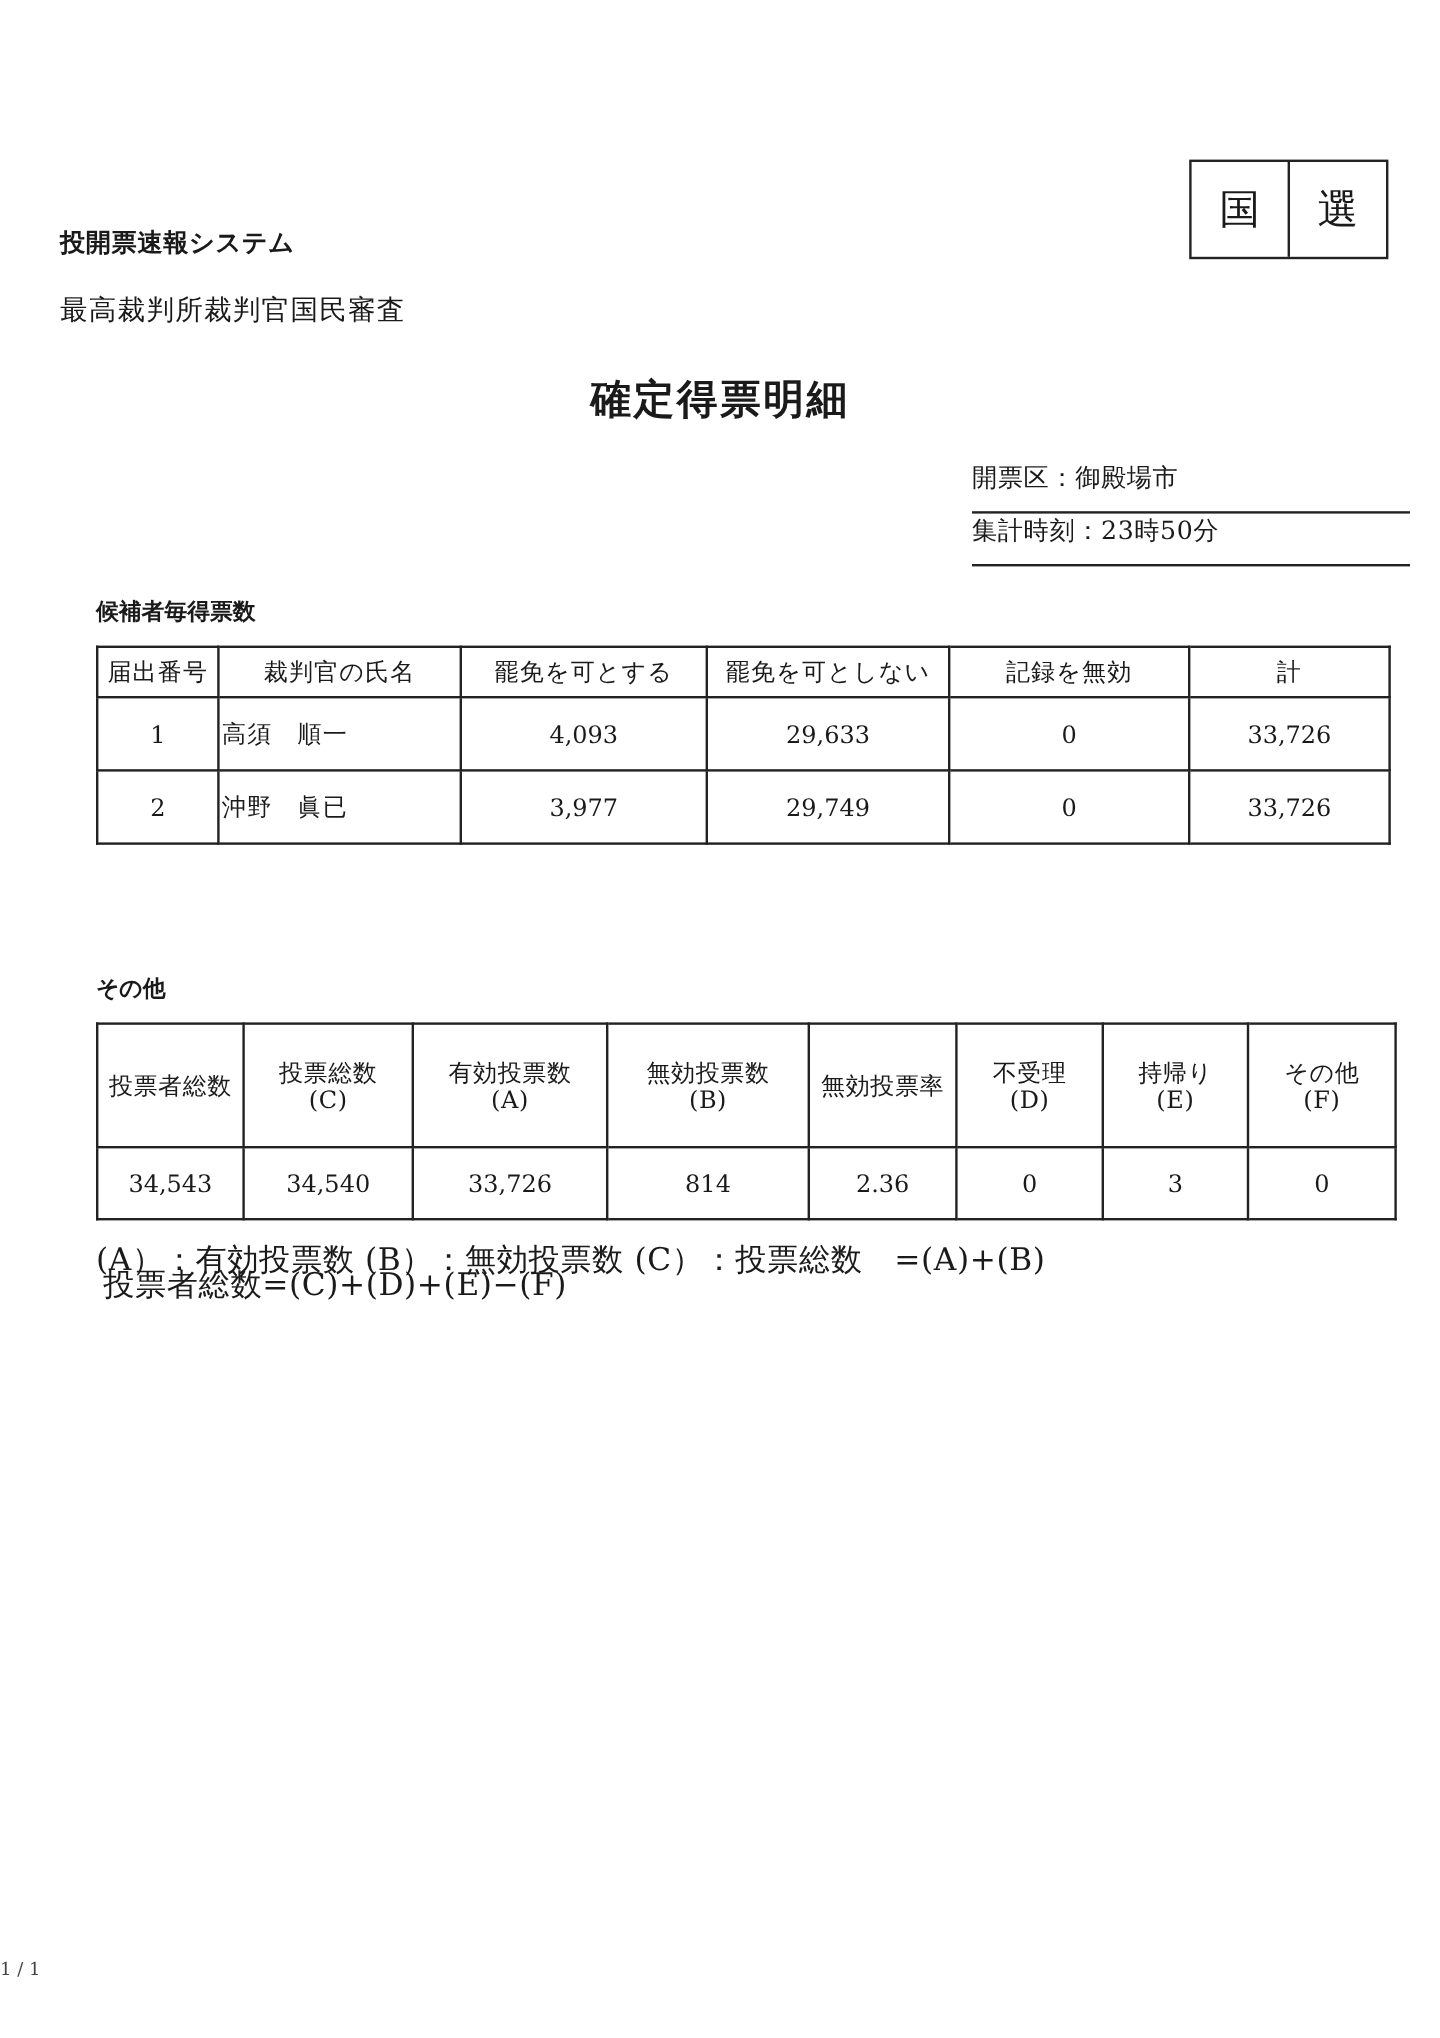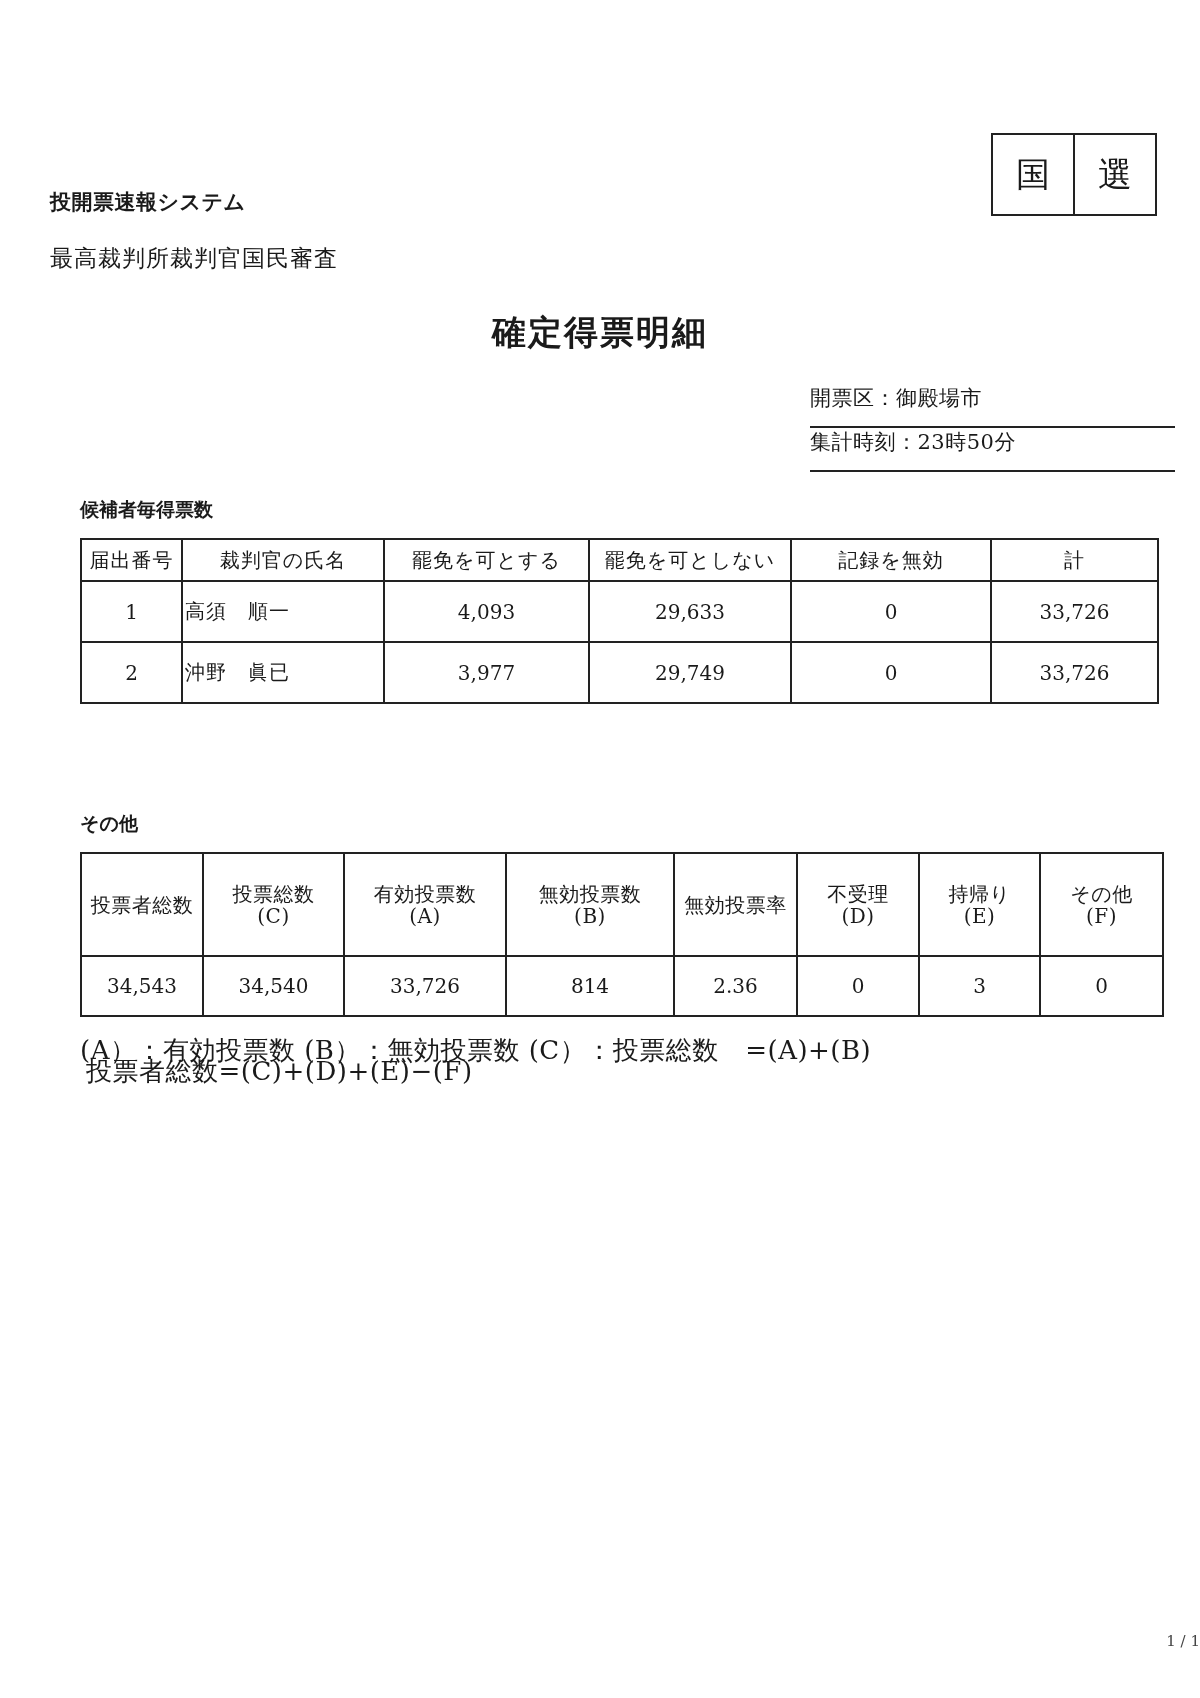--- a/index.html
+++ b/index.html
@@ -31,21 +31,21 @@
   .t1 th { height: 40px; text-align: center; letter-spacing: 1px; }
   .t1 td { height: 59px; }
   .num { text-align: center; padding-right: 0; }
   .ctr { text-align: center; }
   .lft { text-align: left; padding-left: 2px; letter-spacing: 1px; margin-left: 31px; }
   .t2 { left: 80px; top: 852px; width: 1082px; }
   .t2 th { height: 101px; text-align: center; line-height: 22px; letter-spacing: 0.5px; }
   .t2 td { height: 58px; }
   .notes { left: 80px; top: 1040px; font-size: 26px; line-height: 21px; letter-spacing: 0.5px; }
   .notes div:nth-child(2) { padding-left: 6px; }
-  .page-num { left: 0; width: 1200px; top: 1632px; text-align: right; font-size: 15px; color: #444; }
+  .page-num { left: 0; width: 1200px; top: 1632px; text-align: left; font-size: 15px; color: #444; }
 </style>
 </head>
 <body>
 
 <div class="abs sys-title">投開票速報システム</div>
 <div class="abs sub-title">最高裁判所裁判官国民審査</div>
 
 <div class="abs badge">
   <span>国</span>
   <span>選</span>

